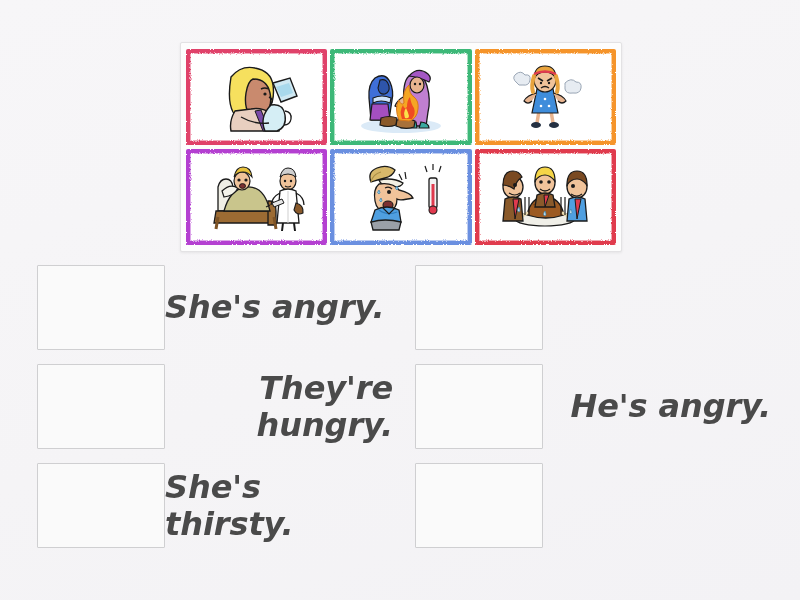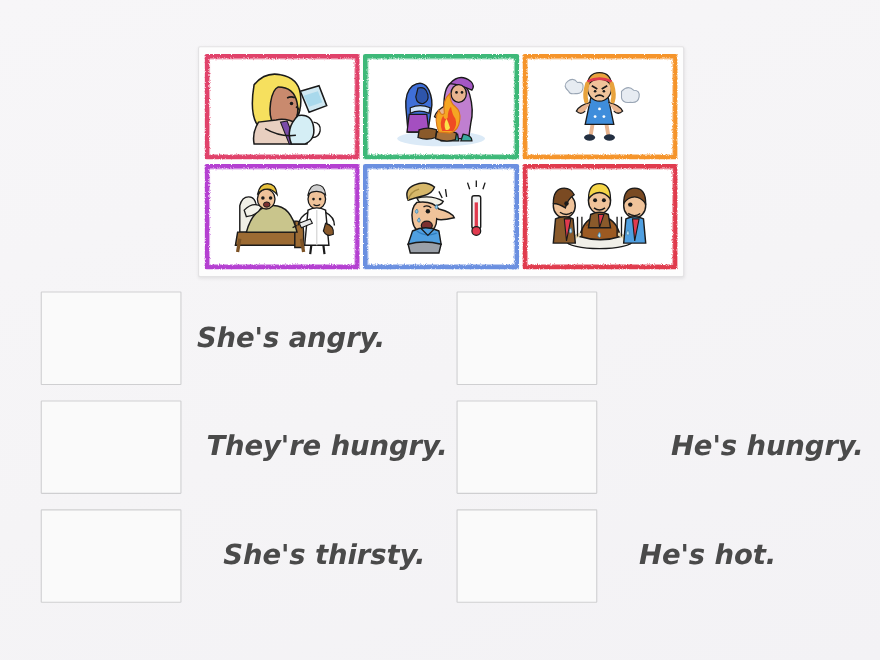--- a/index.html
+++ b/index.html
@@ -94,37 +94,36 @@
 
   .pair {
     position: absolute;
     left: 0;
     display: flex;
     align-items: center;
     height: 85px;
   }
   .pair-0 { top: 3px; }
   .pair-1 { top: 102px; text-align: right; }
-  .pair-2 { top: 201px; gap: 24px; }
+  .pair-2 { top: 201px; }
 
   .dropbox {
     width: 128px;
     height: 85px;
     box-sizing: border-box;
     border: 1px solid #cfcfd1;
     background: #fafafa;
     flex: 0 0 auto;
     border-radius: 1px;
   }
 
   .answer-text {
-    margin-left: 14px;
     width: 228px;
     font-family: "DejaVu Sans", "Liberation Sans", sans-serif;
-    font-size: 25px;
+    font-size: 32px;
     font-weight: bold;
     font-style: italic;
     color: #4a4a4a;
     line-height: 1.14;
     letter-spacing: -0.1px;
   }
 
   svg.hidden-defs { position: absolute; width: 0; height: 0; }
 </style>
 </head>
@@ -393,24 +392,23 @@
     </div>
 
     <div class="col col-right">
 
       <div class="pair pair-0">
         <div class="dropbox"></div>
       </div>
 
       <div class="pair pair-1">
         <div class="dropbox"></div>
-        <div class="answer-text">He's hungry.</div>
+        <div class="answer-text">He's angry.</div>
       </div>
 
       <div class="pair pair-2">
         <div class="dropbox"></div>
-        <div class="answer-text">He's hot.</div>
       </div>
 
     </div>
 
   </div>
 </div>
 
 </body></html>

